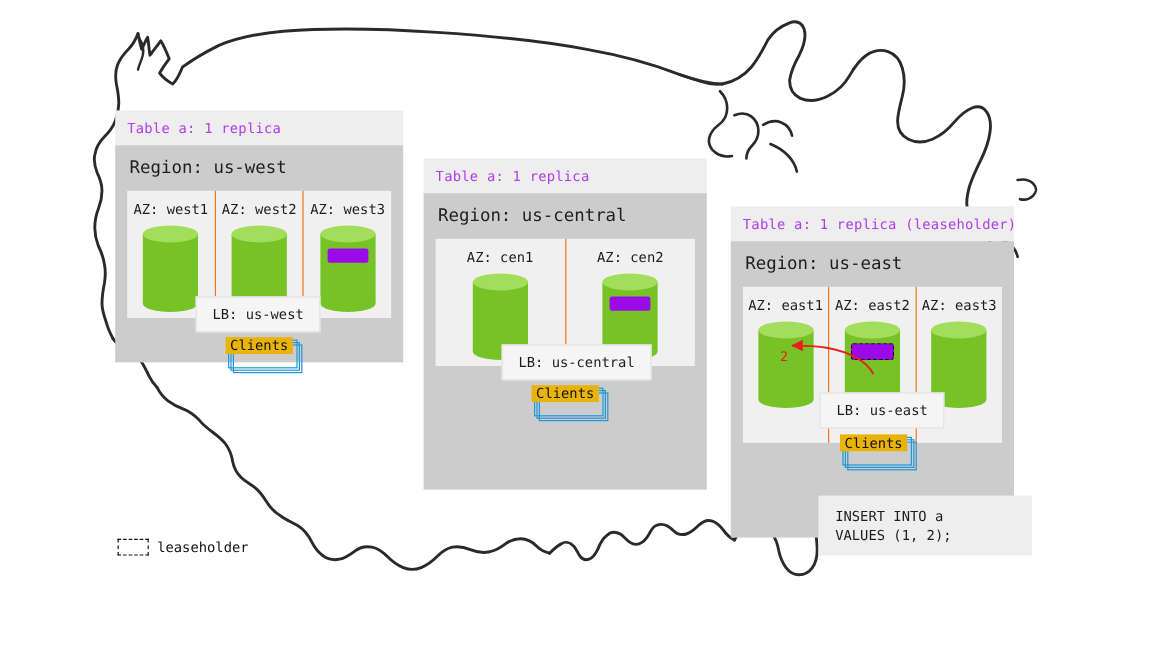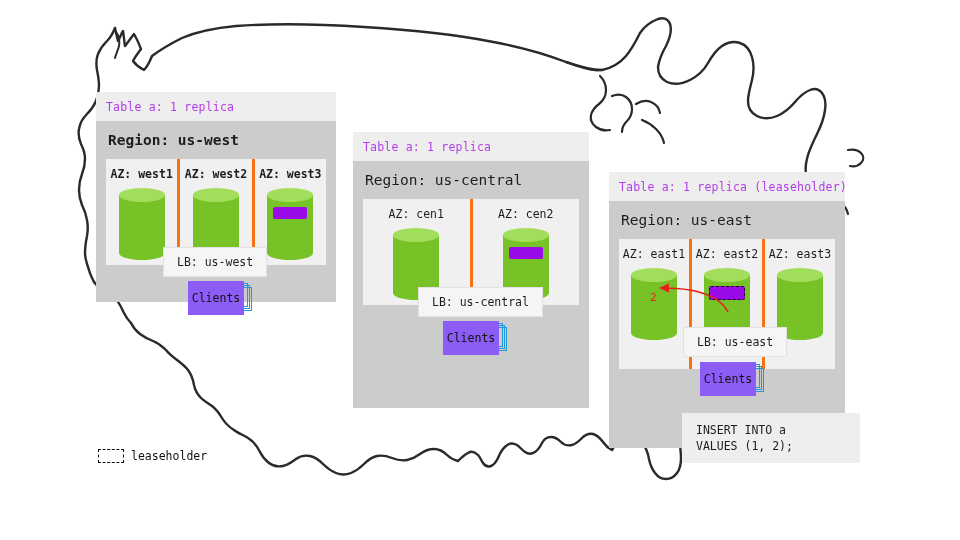--- a/index.html
+++ b/index.html
@@ -27,21 +27,21 @@
   }
   .az-row{
     background:#f0f0f0;display:flex;
     margin:0 10px 0 10px;
     position:relative;
   }
   .az-cell{
     flex:1 1 0;display:flex;flex-direction:column;align-items:center;
     padding:8px 0 10px 0;position:relative;
   }
-  .az-cell + .az-cell{border-left:3px solid #f97316;}
+  .az-cell + .az-cell{border-left:1px solid #f97316;}
   .az-label{font-size:11.5px;color:#1d1d1d;white-space:nowrap;margin-bottom:7px;}
 
   
   .cyl{position:relative;width:46px;height:72px;}
   .cyl .body{
     position:absolute;left:0;top:7px;width:46px;height:58px;
     background:#77c327;
   }
   .cyl .top{
     position:absolute;left:0;top:0;width:46px;height:14px;
@@ -66,22 +66,22 @@
     margin-top:16px;
   }
 
   
   .clients{position:absolute;width:56px;height:22px;}
   .clients .sheet{position:absolute;border:1.4px solid #2196d8;background:transparent;width:56px;height:22px;}
   .clients .sheet.s1{left:6px;top:6px;}
   .clients .sheet.s2{left:4px;top:4px;}
   .clients .sheet.s3{left:2px;top:2px;}
   .clients .face{
-    position:absolute;left:0;top:0;width:56px;height:34px;
-    background:#8b5cf6;color:#111111;font-size:11.5px;
+    position:absolute;left:0;top:0;width:56px;height:14px;
+    background:#eab308;color:#111111;font-size:11.5px;
     display:flex;align-items:center;justify-content:center;
   }
 
   
   #sql-box{
     position:absolute;background:#eeeeee;
     color:#1d1d1d;font-size:11.5px;line-height:16px;
     padding:9px 14px;white-space:pre;
   }
 
@@ -212,21 +212,21 @@
 
     <path d="M848,150 C853,149 858,150 861,153 C864,156 864,160 861,163
              C858,166 854,167 850,166" fill="none" stroke="#2a2a2a" stroke-width="2.2" stroke-linecap="round" stroke-linejoin="round"></path>
     <path d="M822,196 C828,197 834,199 839,202 C844,205 847,209 848,214" fill="none" stroke="#2a2a2a" stroke-width="2.2" stroke-linecap="round" stroke-linejoin="round"></path>
 
     <path d="M116,32 C119,36 120,41 119,46 C118,50 116,54 115,58" fill="none" stroke="#2a2a2a" stroke-width="2.0" stroke-linecap="round"></path>
   </svg>
 
   <div class="region-panel" style="left:96px;top:50px;width:240px;">
     <div class="panel-header">Table a: 1 replica</div>
-    <div class="panel-body" style="height:181px;font-weight:bold;">
+    <div class="panel-body" style="height:181px;">
       <div class="region-title">Region: us-west</div>
       <div class="az-row" style="height:106px;">
         <div class="az-cell">
           <div class="az-label">AZ: west1</div>
           <div class="cyl">
             <div class="bottom"></div>
             <div class="body"></div>
             <div class="top"></div>
           </div>
         </div>

